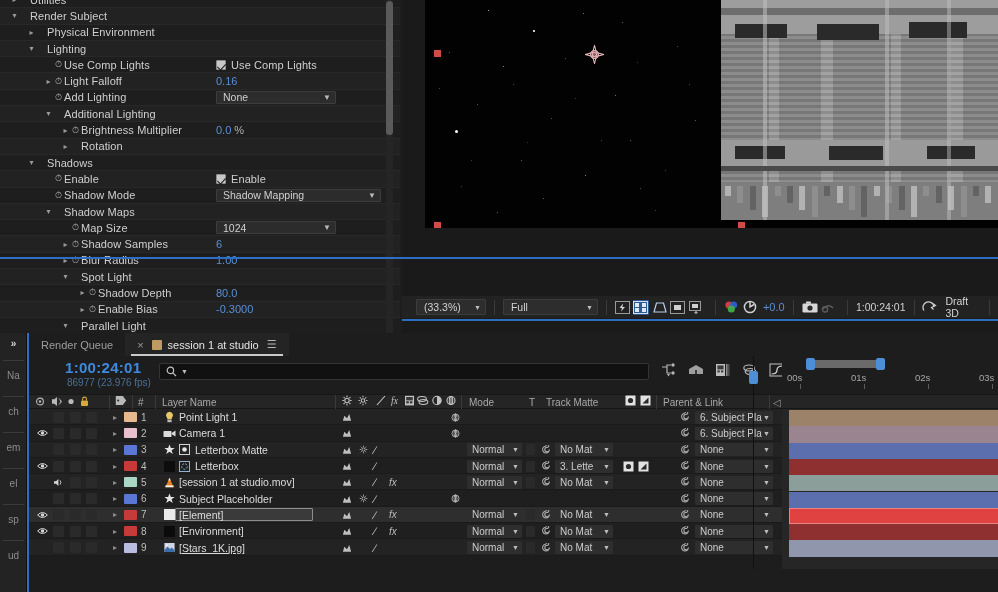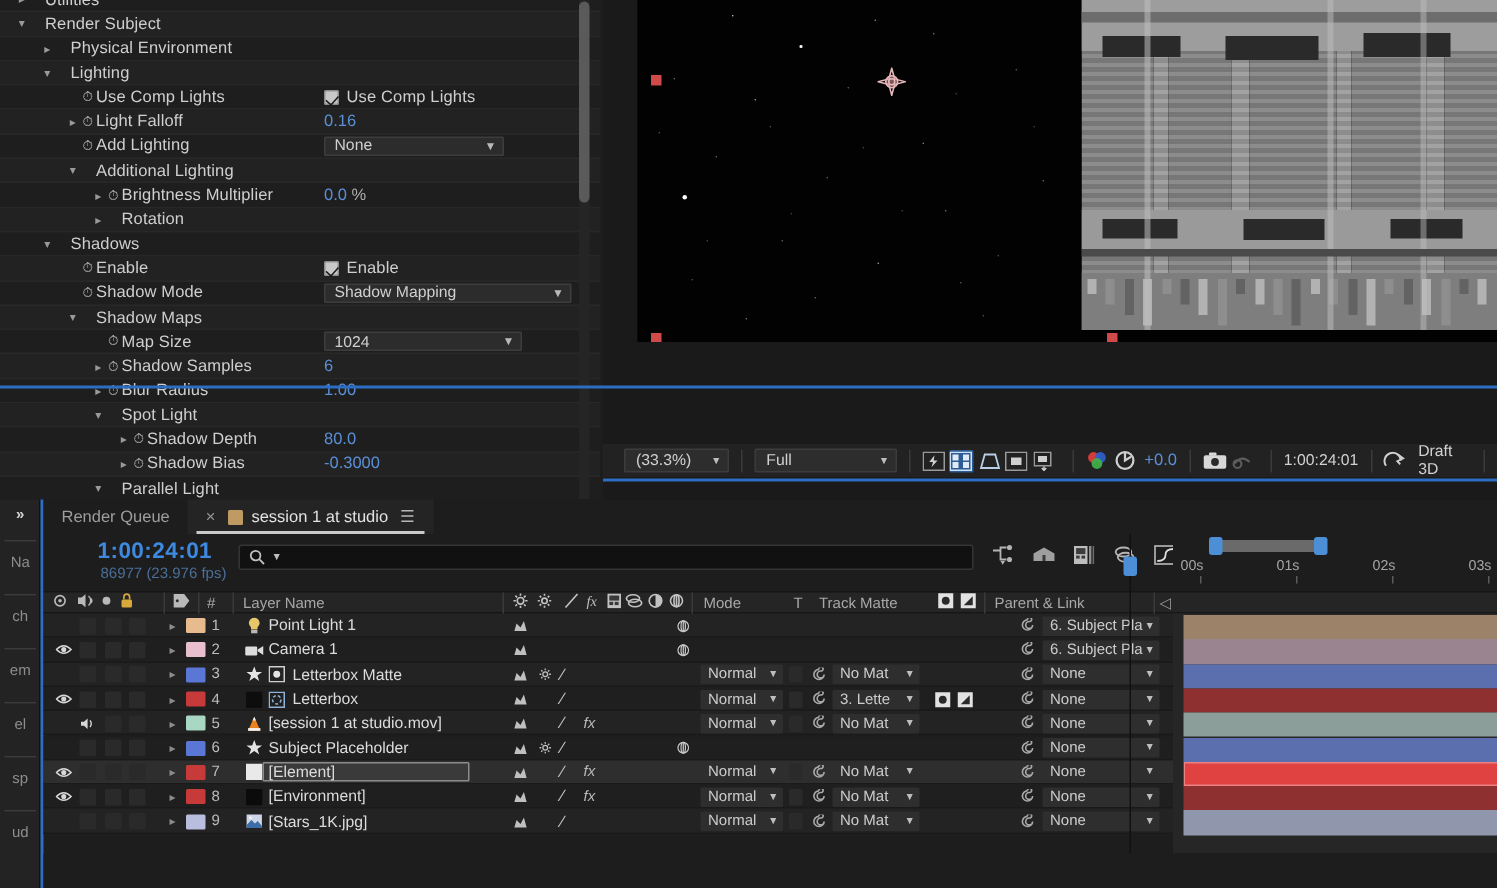--- a/index.html
+++ b/index.html
@@ -350,21 +350,21 @@
           <span class="ptwirl">▾</span>
           <span class="pstop"></span>
           <span class="plabel">Shadow Maps</span>
         </div>
         <div class="prow">
           <span style="display:inline-block;width:57px"></span>
           <span class="ptwirl"></span>
           <span class="pstop">⏱</span>
           <span class="plabel">Map Size</span>
           <div class="pval">
-            <span class="pdrop" style="width:132px">
+            <span class="pdrop" style="width:120px">
               <span>1024</span>
               <span class="cv">▼</span>
             </span>
           </div>
         </div>
         <div class="prow">
           <span style="display:inline-block;width:57px"></span>
           <span class="ptwirl">▸</span>
           <span class="pstop">⏱</span>
           <span class="plabel">Shadow Samples</span>
@@ -393,21 +393,21 @@
           <span class="pstop">⏱</span>
           <span class="plabel">Shadow Depth</span>
           <div class="pval">
             <span class="pnum">80.0</span>
           </div>
         </div>
         <div class="prow">
           <span style="display:inline-block;width:74px"></span>
           <span class="ptwirl">▸</span>
           <span class="pstop">⏱</span>
-          <span class="plabel">Shadow Bias</span>
+          <span class="plabel">Enable Bias</span>
           <div class="pval">
             <span class="pnum">-0.3000</span>
           </div>
         </div>
         <div class="prow">
           <span style="display:inline-block;width:57px"></span>
           <span class="ptwirl">▾</span>
           <span class="pstop"></span>
           <span class="plabel">Parallel Light</span>
         </div>
@@ -1295,21 +1295,21 @@
               <span class="lbl" style="background:#b9bede"></span>
             </div>
             <div class="cell num" style="left:112px;">9</div>
             <div class="cell" style="left:133px;width:14px;justify-content:center;">
               <svg width="11" height="11" viewBox="0 0 11 11">
                 <rect x=".4" y="1" width="10.2" height="9" fill="#cfd6e8"></rect>
                 <path d="M.4 8 L3.6 4.6 L6 7 L7.8 5.4 L10.6 8.6 V10 H.4 Z" fill="#3b6ea8"></path>
                 <circle cx="3" cy="3.2" r="1" fill="#f1f4fa"></circle>
               </svg>
             </div>
-            <div class="cell lname" style="left:150px;">[Stars_1K.jpg]</div>
+            <div class="cell lname" style="left:150px;text-decoration:underline;">[Stars_1K.jpg]</div>
             <div class="cell" style="left:313px;">
               <svg width="10" height="10" viewBox="0 0 11 11">
                 <path d="M1 9.5 L2.6 4 L5.5 7 L8 2.2 L10 9.5 Z" fill="#bfbfbf"></path>
               </svg>
             </div>
             <div class="cell" style="left:345px;color:#c4c4c4;font-size:11px;">∕</div>
             <div class="cell" style="left:438px;">
               <span class="modedrop">
                 <span>Normal</span>
                 <span class="cv">▼</span>

